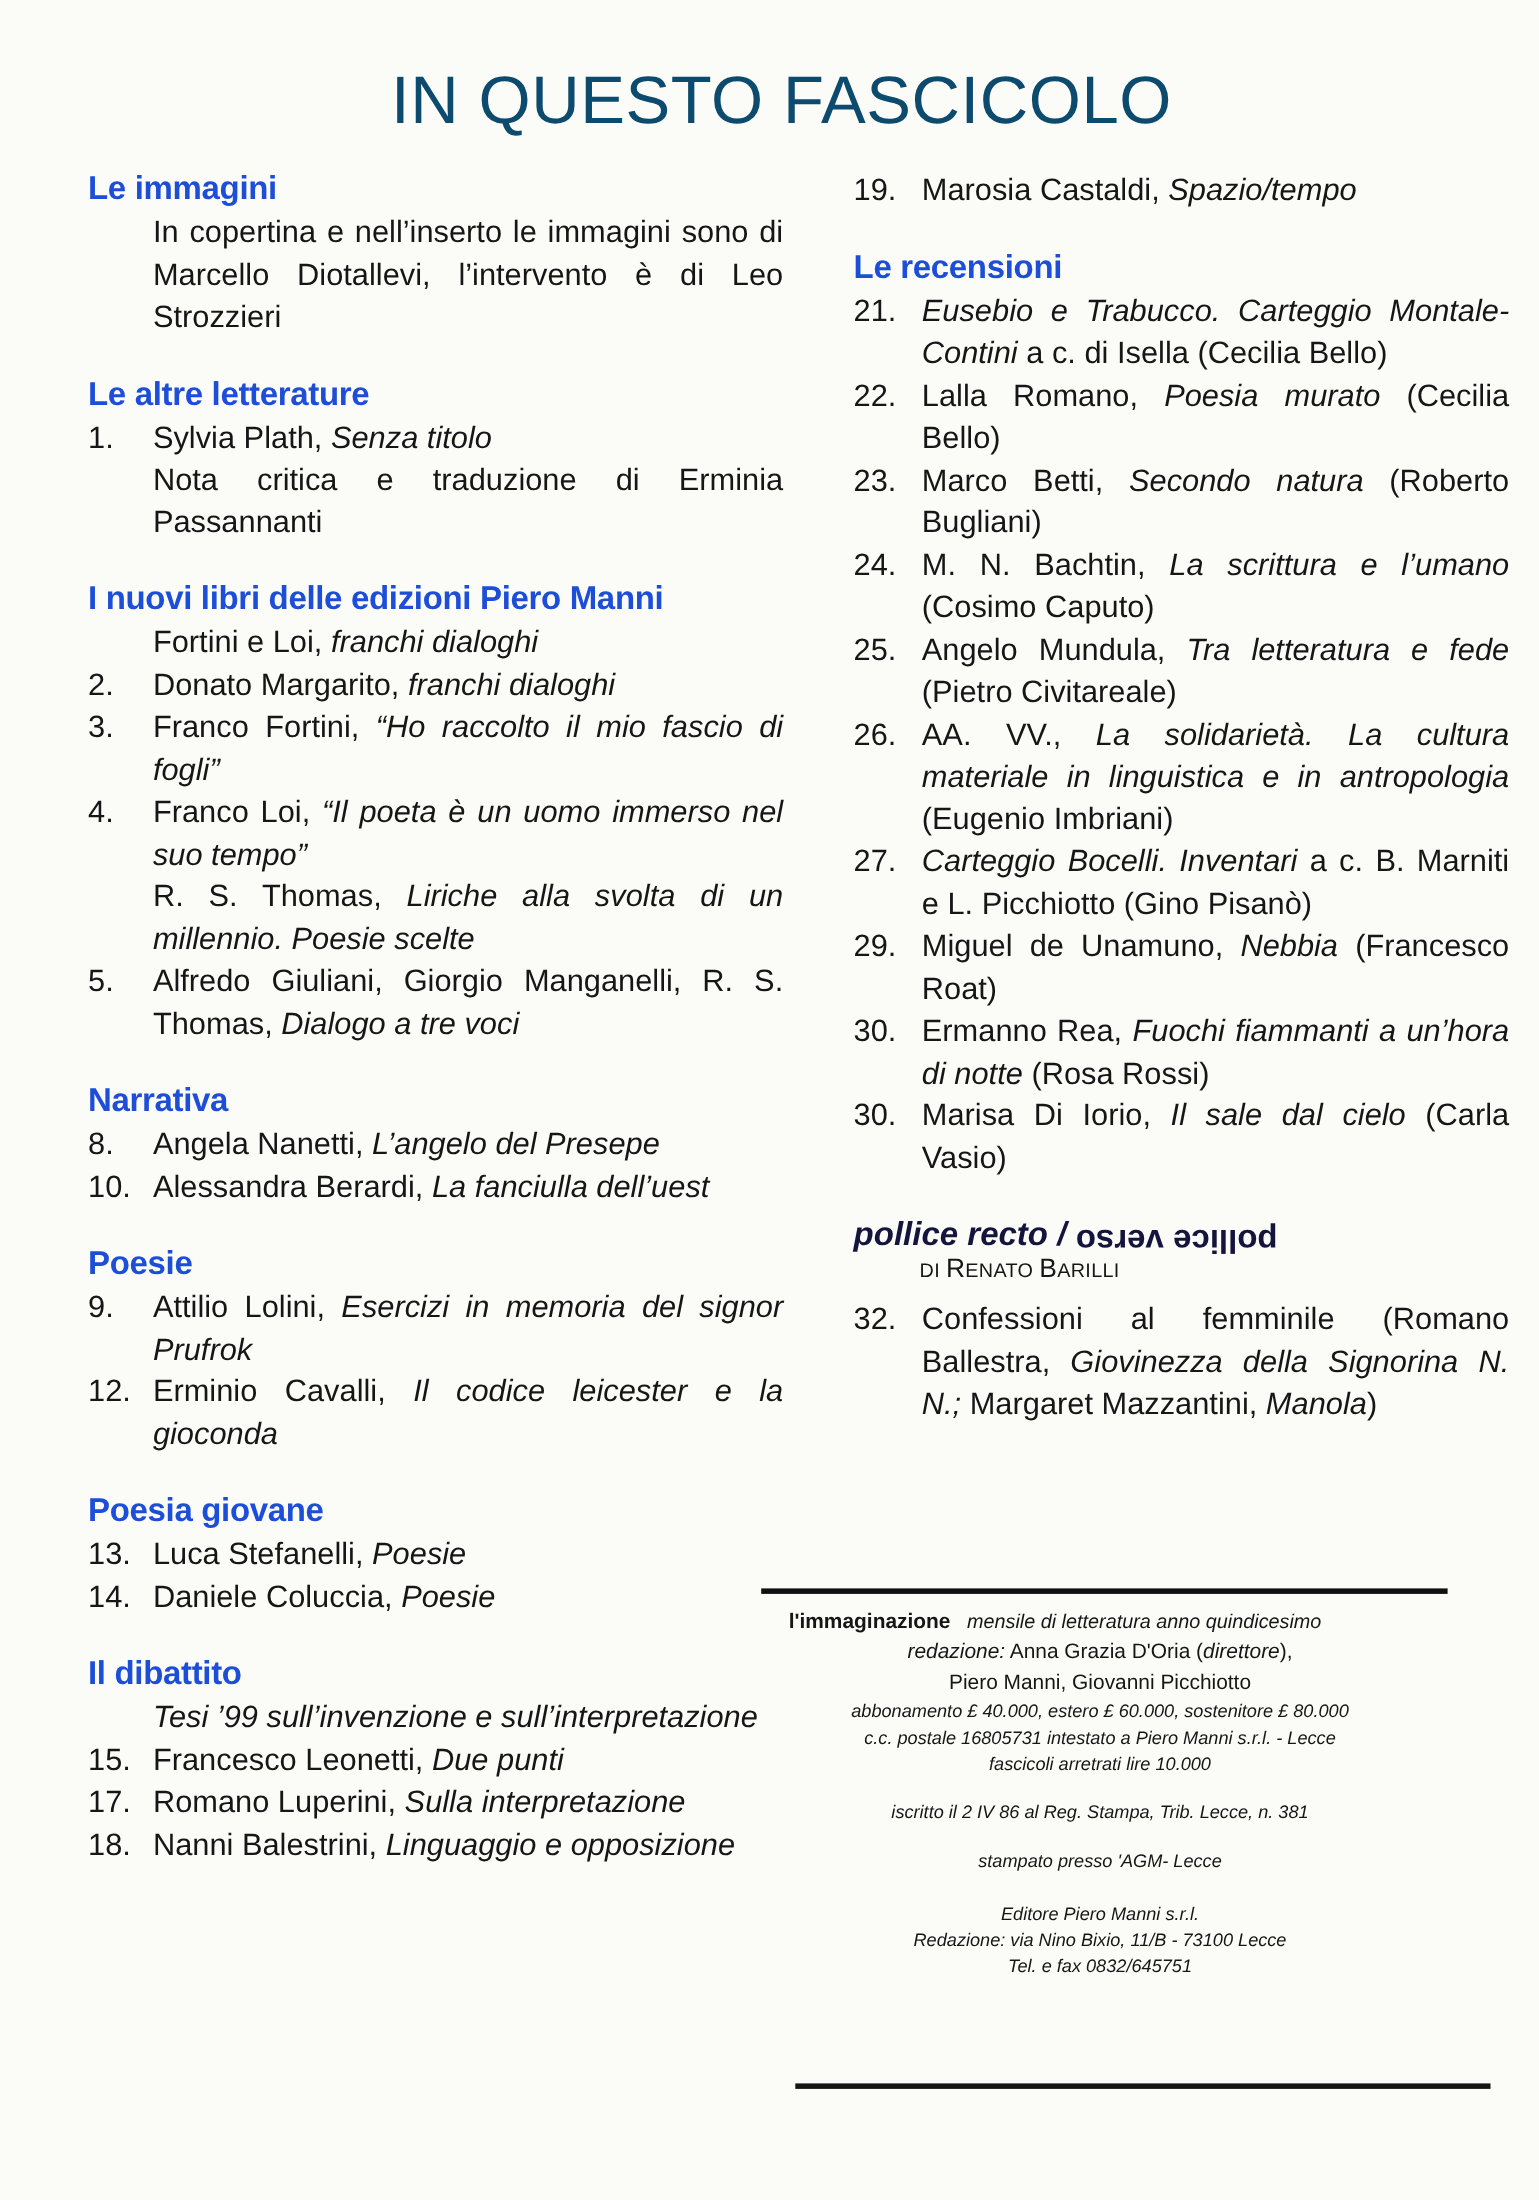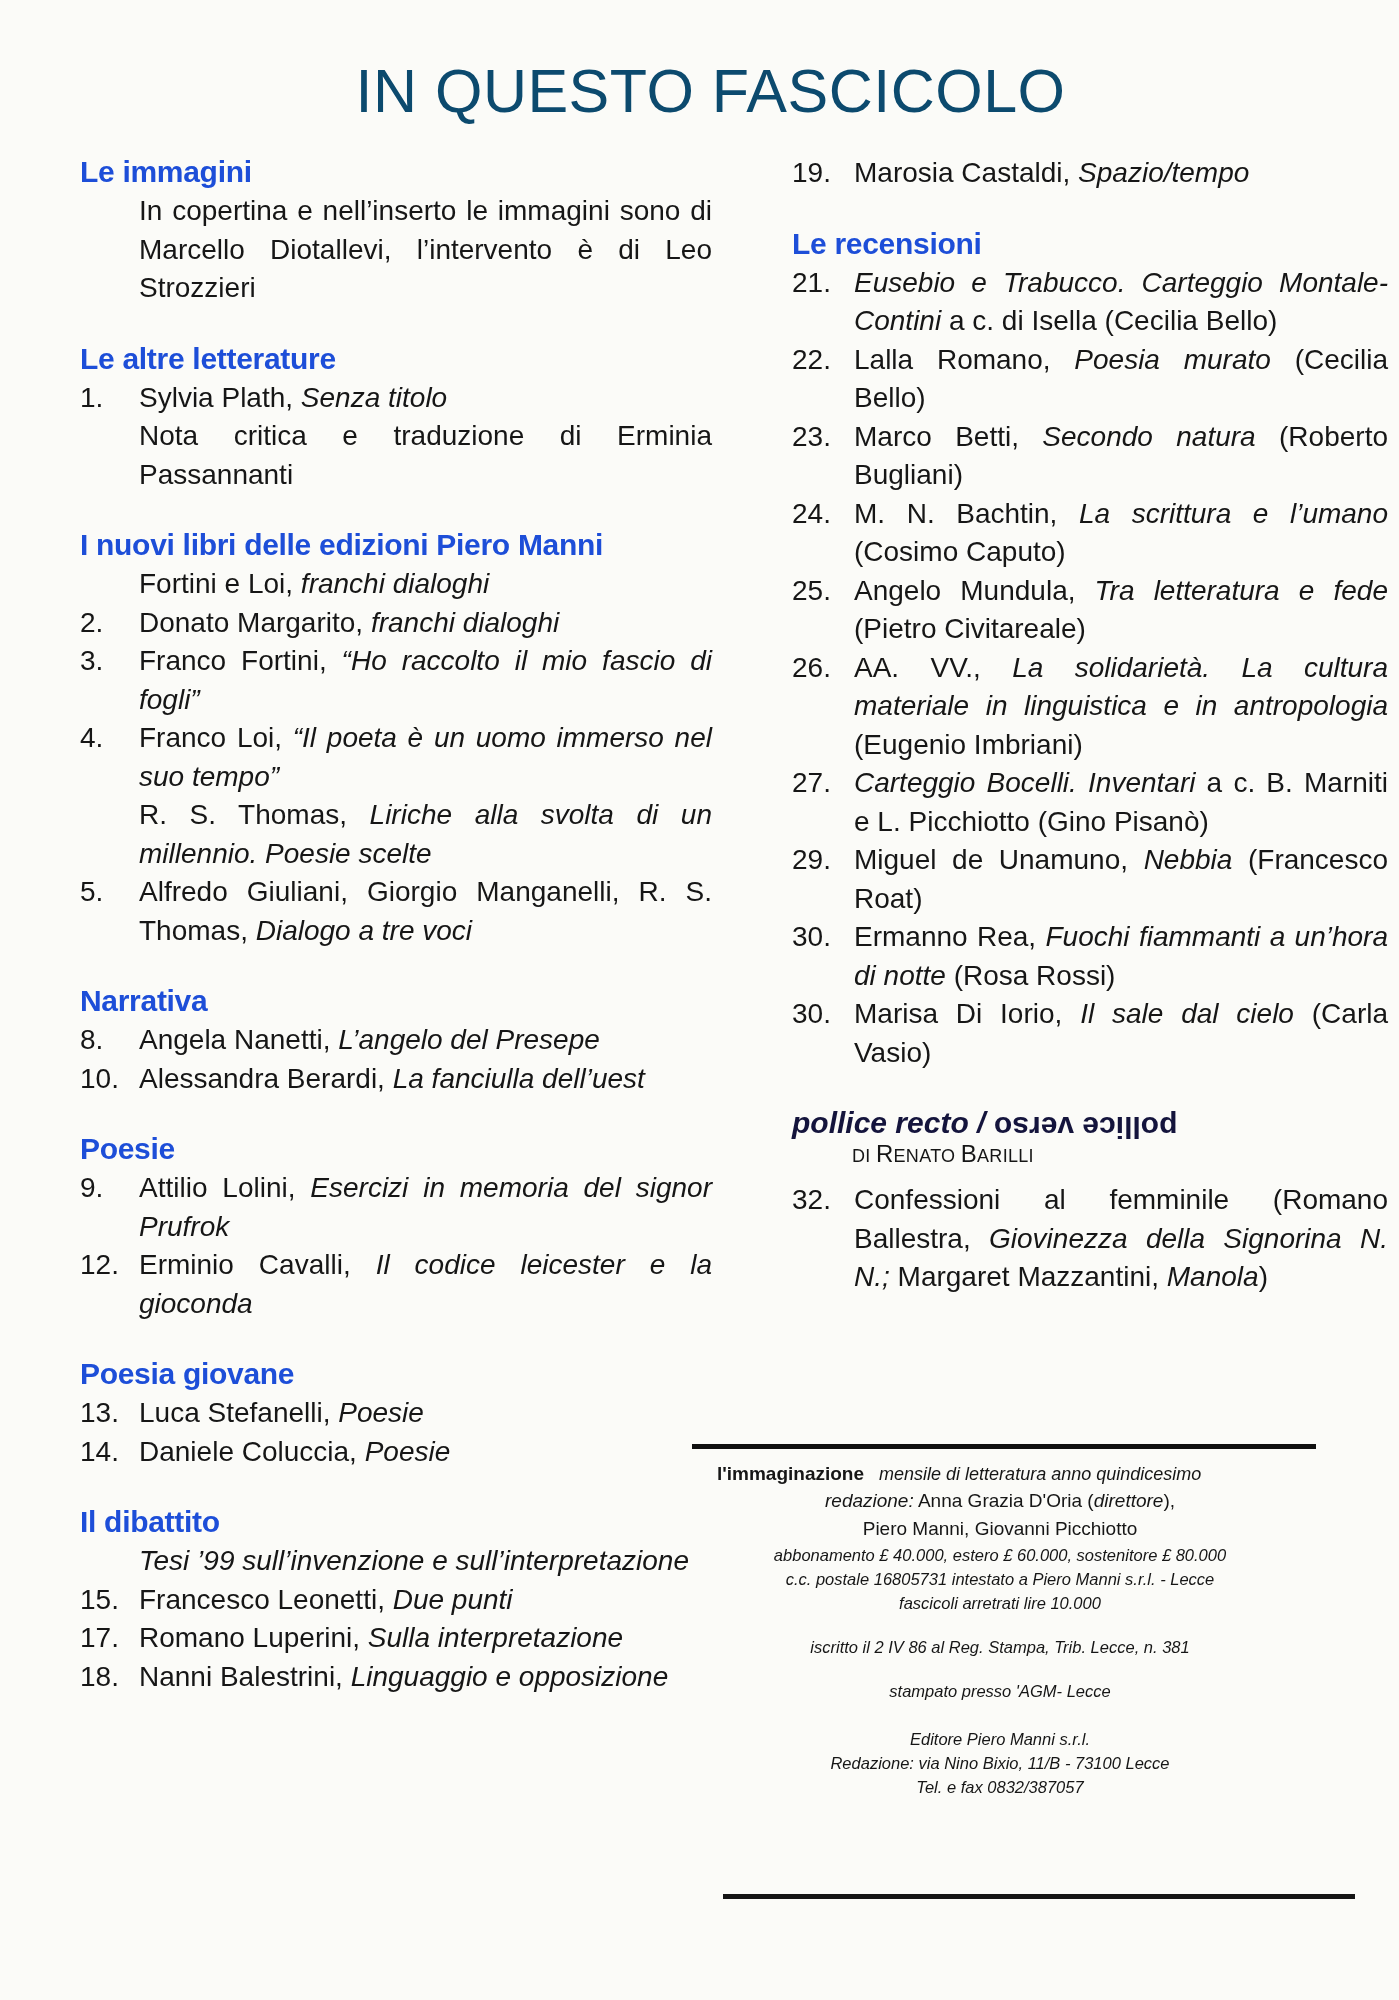--- a/index.html
+++ b/index.html
@@ -11,21 +11,21 @@
     position: relative;
   }
   .page-title {
     position: absolute; left: 0; top: 56px; width: 1399px;
     text-align: center; font-size: 61px; letter-spacing: 0.5px;
     color: #0c4a6e; font-weight: normal; margin: 0; line-height: 70px;
     padding-left: 22px; box-sizing: border-box;
   }
   .col { position: absolute; top: 154px; }
   .col-left { left: 80px; width: 632px; }
-  .col-right { left: 792px; width: 596px; }
+  .col-right { left: 776px; width: 596px; }
   .section { margin: 0 0 33px 0; }
   .section-heading {
     font-weight: bold; font-size: 30px; color: #1d4ed8;
     line-height: 36px; margin: 0 0 2px 0; letter-spacing: -0.3px;
   }
   .entry { display: flex; font-size: 28px; line-height: 38.5px; }
   .entry .num { width: 59px; flex: 0 0 59px; }
   .col-right .entry .num { width: 62px; flex: 0 0 62px; }
   .entry .text { flex: 1; text-align: justify; text-align-last: left; }
   .entry.nonum .num { visibility: hidden; }
@@ -239,16 +239,16 @@
   <div class="colo-block small">
     <div>abbonamento £ 40.000, estero £ 60.000, sostenitore £ 80.000</div>
     <div>c.c. postale 16805731 intestato a Piero Manni s.r.l. - Lecce</div>
     <div>fascicoli  arretrati lire 10.000</div>
   </div>
   <div class="colo-block small" style="margin-top:20px">iscritto il 2 IV 86 al Reg. Stampa, Trib. Lecce, n. 381</div>
   <div class="colo-block small" style="margin-top:20px">stampato presso 'AGM- Lecce</div>
   <div class="colo-block small" style="margin-top:24px">
     <div>Editore Piero Manni s.r.l.</div>
     <div>Redazione: via Nino Bixio, 11/B - 73100 Lecce</div>
-    <div>Tel. e fax 0832/387057</div>
+    <div>Tel. e fax 0832/645751</div>
   </div>
 </div>
 <div class="rule-bottom"></div>
 
 </body></html>

